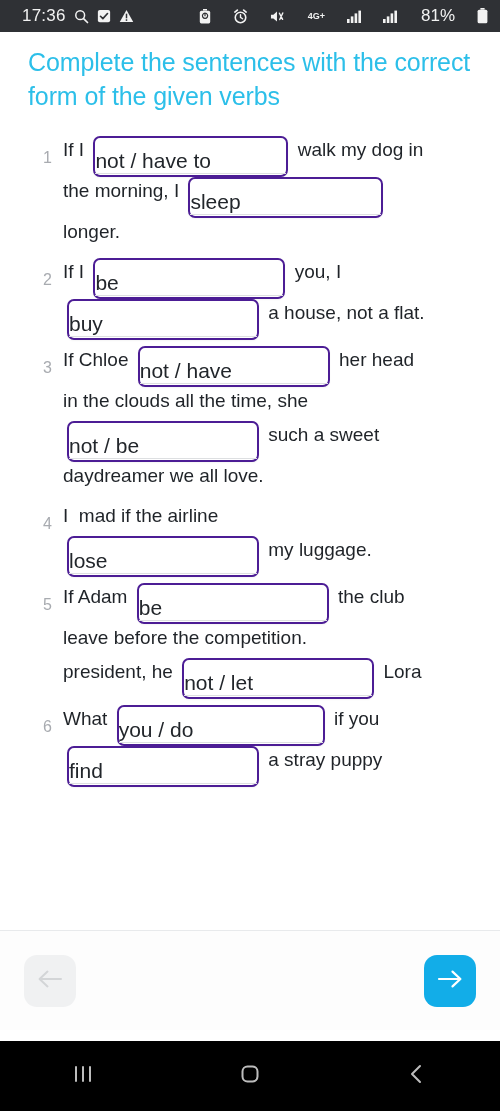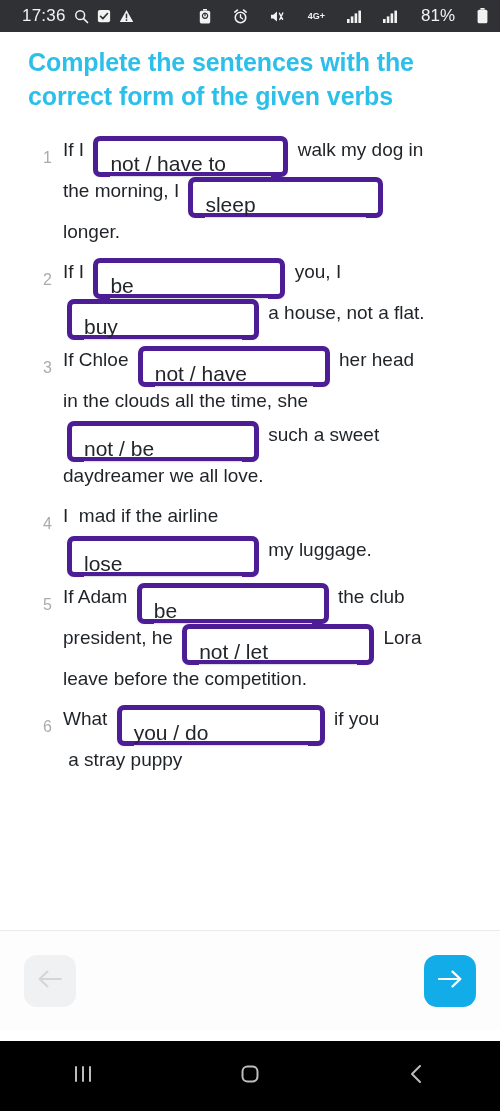--- a/index.html
+++ b/index.html
@@ -20,21 +20,21 @@
   .sb-left { display:flex; align-items:center; gap:8px; }
   .sb-right { display:flex; align-items:center; gap:22px; }
   .sb-time { font-size: 17px; letter-spacing: .2px; font-family:"Liberation Sans", sans-serif; }
   .sb-ico { display:inline-flex; align-items:center; justify-content:center; }
   .sb-pct { font-size: 17px; margin-left:2px; }
 
   
   .title {
     color: #2cbfe9;
     font-size: 25px;
-    font-weight: bold;
+    font-weight: normal;
     line-height: 1.35;
     padding: 14px 26px 0 28px;
     letter-spacing: -0.1px;
   }
 
   
   .exercise {
     position:absolute; top: 128px; left:0; right:0;
     height: 802px;
     overflow: hidden;
@@ -61,26 +61,26 @@
   .flowline {
     display:flex; align-items:flex-start; flex-wrap:nowrap;
     min-height: 34px;
   }
   .flowline > span { flex: 0 0 auto; }
 
   .blank {
     display:inline-block;
     position: relative;
     background:#fff;
-    border:5px solid #4c1d95;
+    border:2px solid #4c1d95;
     border-radius:7px;
     box-shadow: 0 1px 2px rgba(0,0,0,0.045);
     height: 41px;
     margin: 0 4px;
-    padding: 0 12px;
+    padding: 0 0;
     vertical-align: middle;
   }
   .blank .bi {
     display:block;
     font-size: 21px;
     color:#22262b;
     line-height: 40px;
     border-bottom: 1px solid #dddfe1;
     height: 33px;
     margin-top: 3px;
@@ -275,42 +275,45 @@
           <span class="qnum">5</span>
           <div class="qbody">
             <div class="flowline">
               <span class="qtext">If Adam </span>
               <span class="blank" style="width: 192px;">
                 <span class="bi">be</span>
               </span>
               <span class="qtext"> the club</span>
             </div>
             <div class="flowline">
+              <span class="qtext">leave before the competition.</span>
+            </div>
+            <div class="flowline">
               <span class="qtext">president, he </span>
               <span class="blank" style="width: 192px;">
                 <span class="bi">not / let</span>
               </span>
               <span class="qtext"> Lora</span>
-            </div>
-            <div class="flowline">
-              <span class="qtext">leave before the competition.</span>
             </div>
           </div>
         </div>
         <div class="qrow">
           <span class="qnum">6</span>
           <div class="qbody">
             <div class="flowline">
               <span class="qtext">What </span>
               <span class="blank" style="width: 208px;">
                 <span class="bi">you / do</span>
               </span>
               <span class="qtext"> if you</span>
             </div>
             <div class="flowline">
+              <span class="blank" style="width: 192px;">
+                <span class="bi">find</span>
+              </span>
               <span class="qtext"> a stray puppy</span>
             </div>
           </div>
         </div>
       </div>
   </div>
 
   <div class="divider"></div>
   <div class="navbar">
     <button class="navbtn prev">

